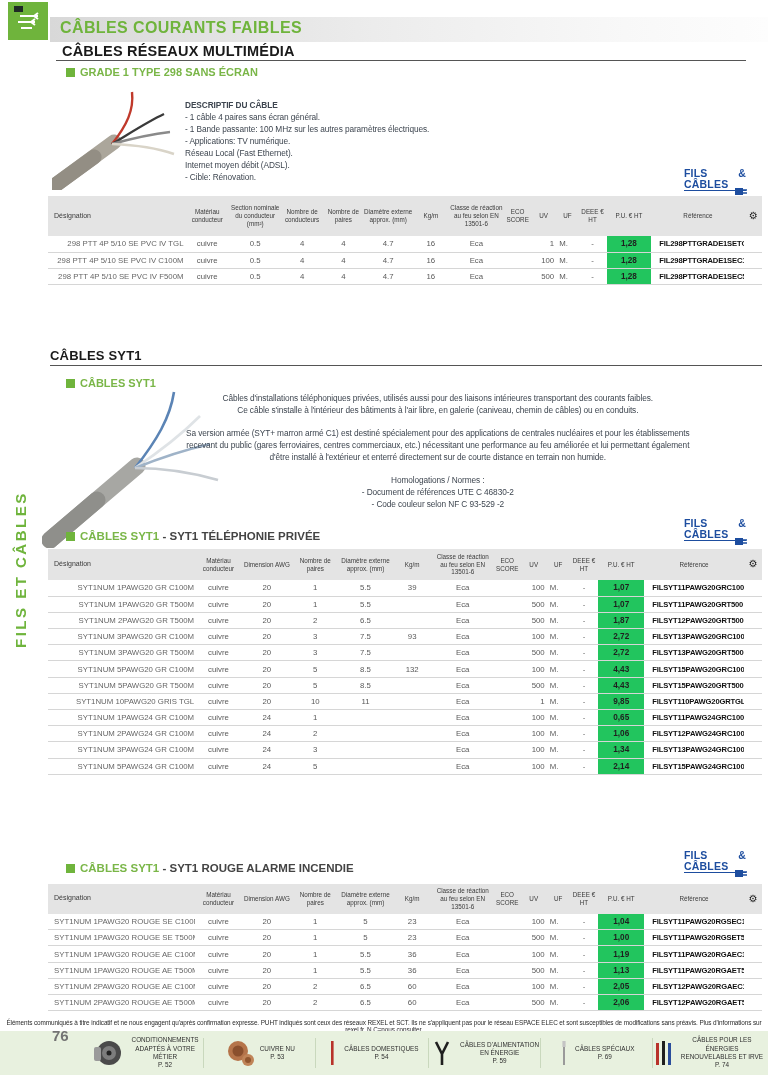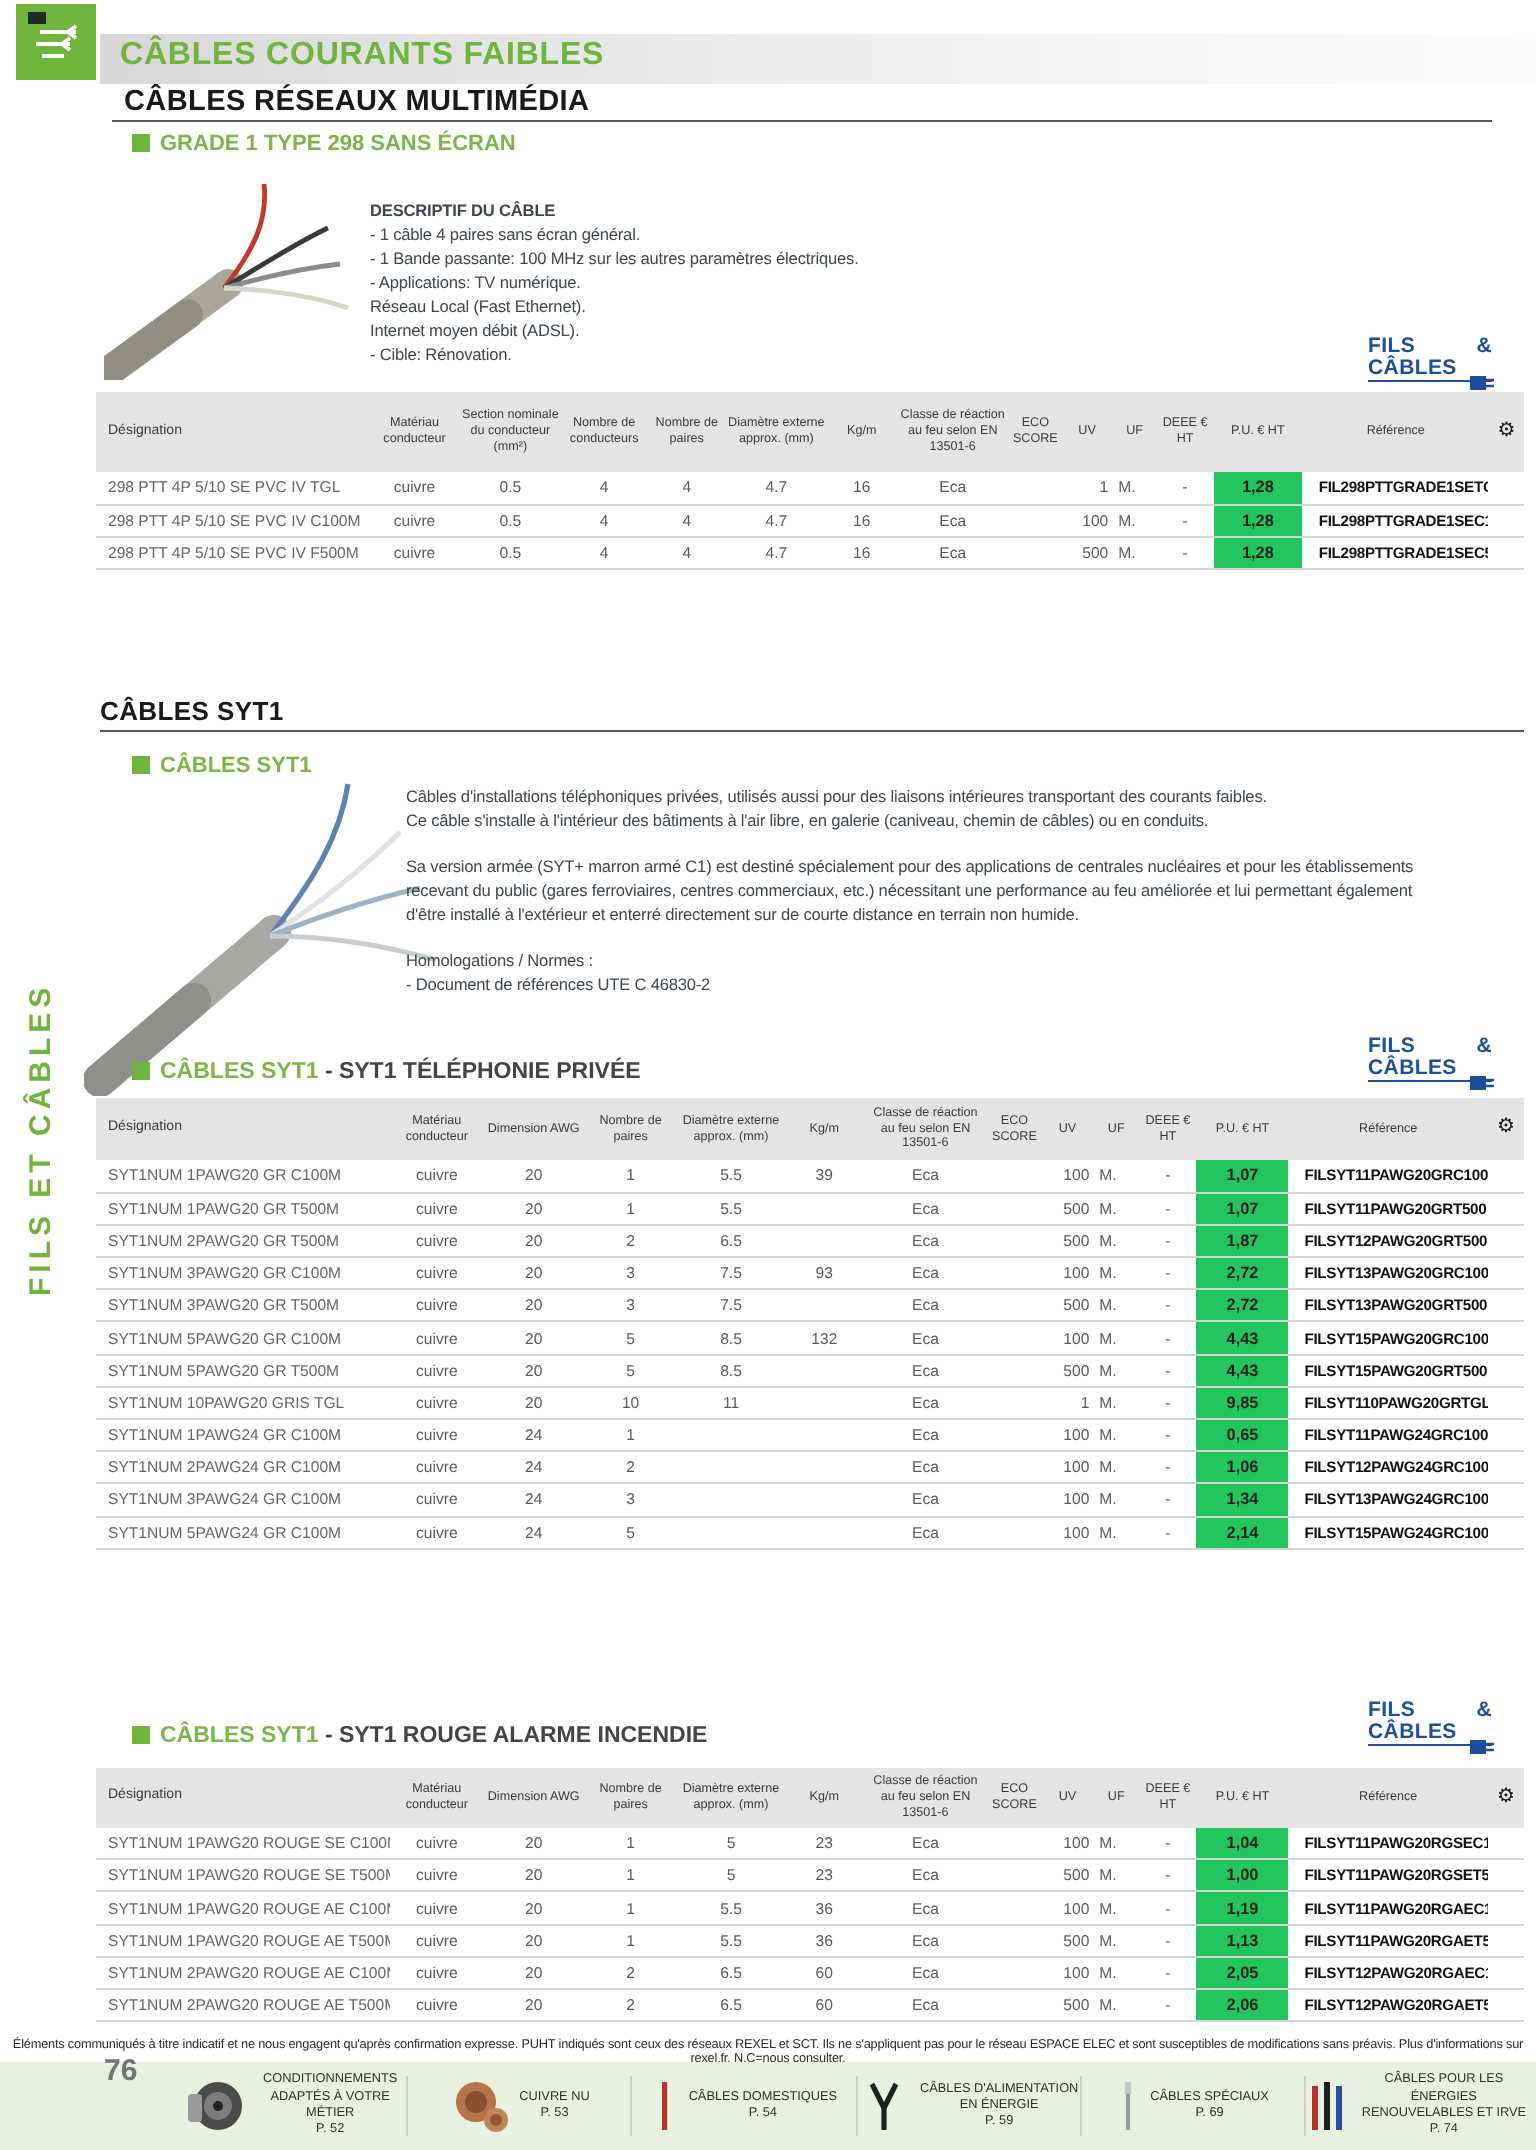--- a/index.html
+++ b/index.html
@@ -41,21 +41,21 @@
   
   .tbl-wrap { position:absolute; left:48px; width:714px; }
   table { border-collapse:collapse; table-layout:fixed; width:100%; }
   th { background:#e4e4e4; font-weight:normal; font-size:6.3px; color:#3a3a3a; text-align:center; line-height:1.25;
        padding:3px 1px; vertical-align:middle; }
   .t1 th { height:40px; } .t2 th { height:31px; } .t3 th { height:27px; }
   th.des { text-align:left; padding-left:6px; font-size:7px; }
   th.gear { font-size:10px; color:#1a1a1a; }
   td { font-size:7.8px; color:#5a5a5a; text-align:center; border-bottom:1px solid #d6d6d6; height:16.2px;
       padding:0 1px; white-space:nowrap; overflow:hidden; }
-  td.des { text-align:left; padding-left:6px; color:#666; }
+  td.des { text-align:right; padding-left:6px; color:#666; }
   td.uv { text-align:right; padding-right:2px; }
   td.uf { text-align:left; padding-left:3px; }
   td.pu { background:#22c55e; font-weight:bold; color:#1f1f1f; font-size:8.2px; }
   td.ref { text-align:left; padding-left:8px; font-weight:bold; color:#101010; font-size:7.6px; letter-spacing:-.15px; }
 
   
   .sec-heading { position:absolute; left:50px; font-size:13px; font-weight:bold; color:#1a1a1a; letter-spacing:.2px; }
   .sec-rule { position:absolute; left:50px; width:712px; border-top:1.4px solid #555; }
 
   
@@ -232,35 +232,36 @@
 
   <svg class="photo" style="left:42px; top:388px;" width="190" height="160" viewBox="0 0 190 160">
     <path d="M8 152 L95 78" stroke="#a7a7a3" stroke-width="17" stroke-linecap="round"></path>
     <path d="M8 152 L55 112" stroke="#8f8f8b" stroke-width="17" stroke-linecap="round"></path>
     <path d="M93 80 C115 52, 128 30, 132 4" stroke="#5b84b5" stroke-width="2.6" fill="none"></path>
     <path d="M93 80 C120 62, 140 46, 158 28" stroke="#dfe3e6" stroke-width="2.6" fill="none"></path>
     <path d="M93 80 C118 70, 142 62, 168 56" stroke="#9fb3c8" stroke-width="2.6" fill="none"></path>
     <path d="M93 80 C122 80, 148 84, 176 92" stroke="#c8cdd2" stroke-width="2.6" fill="none"></path>
   </svg>
 
-  <div class="desc" style="left:203px; top:392px;">
+  <div class="desc" style="left:186px; top:392px;text-align:center;">
     <div>
         <div>Câbles d'installations téléphoniques privées, utilisés aussi pour des liaisons intérieures transportant des courants faibles.</div>
         <div>Ce câble s'installe à l'intérieur des bâtiments à l'air libre, en galerie (caniveau, chemin de câbles) ou en conduits.</div>
       </div>
     <div class="gap"></div>
     <div>
         <div>Sa version armée (SYT+ marron armé C1) est destiné spécialement pour des applications de centrales nucléaires et pour les établissements</div>
         <div>recevant du public (gares ferroviaires, centres commerciaux, etc.) nécessitant une performance au feu améliorée et lui permettant également</div>
         <div>d'être installé à l'extérieur et enterré directement sur de courte distance en terrain non humide.</div>
       </div>
     <div class="gap"></div>
     <div>
         <div>Homologations / Normes :</div>
         <div>- Document de références UTE C 46830-2</div>
+        <div>- Code couleur selon NF C 93-529 -2</div>
       </div>
   </div>
 
   <div class="fc-logo" style="left:684px; top:518px;">
     <div class="l1">
         <span>FILS</span>
         <span>&amp;</span>
       </div>
     <div>CÂBLES</div>
     <div class="bar">

